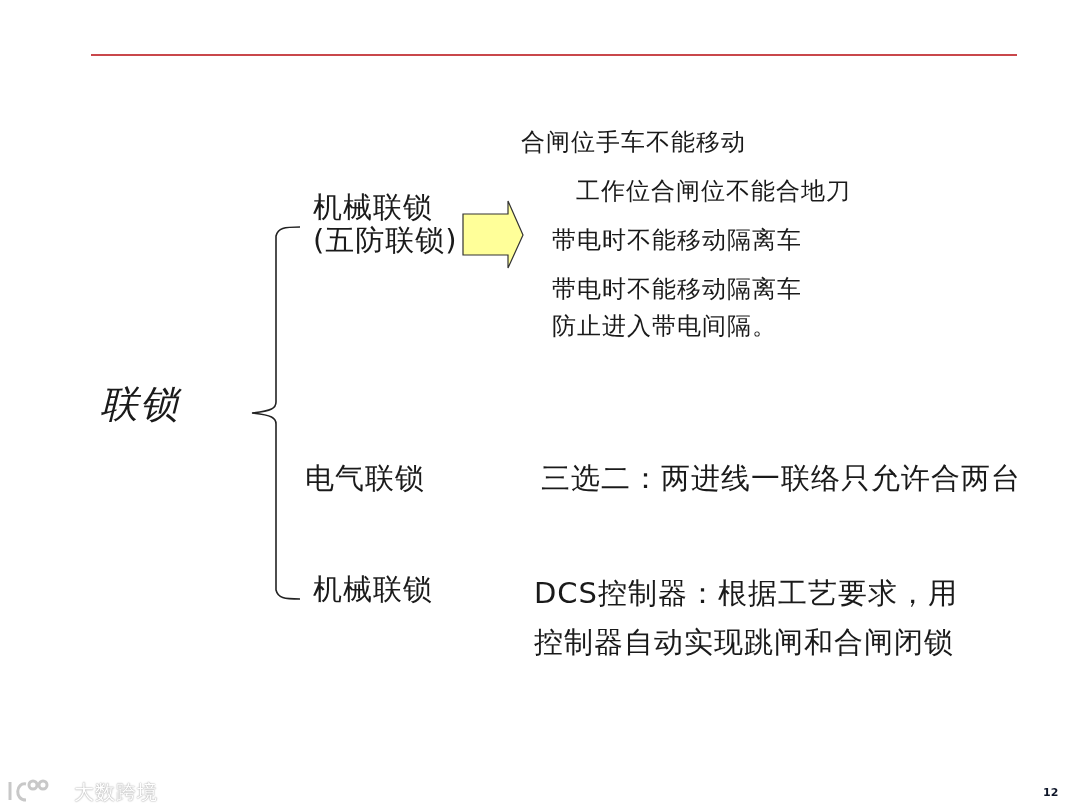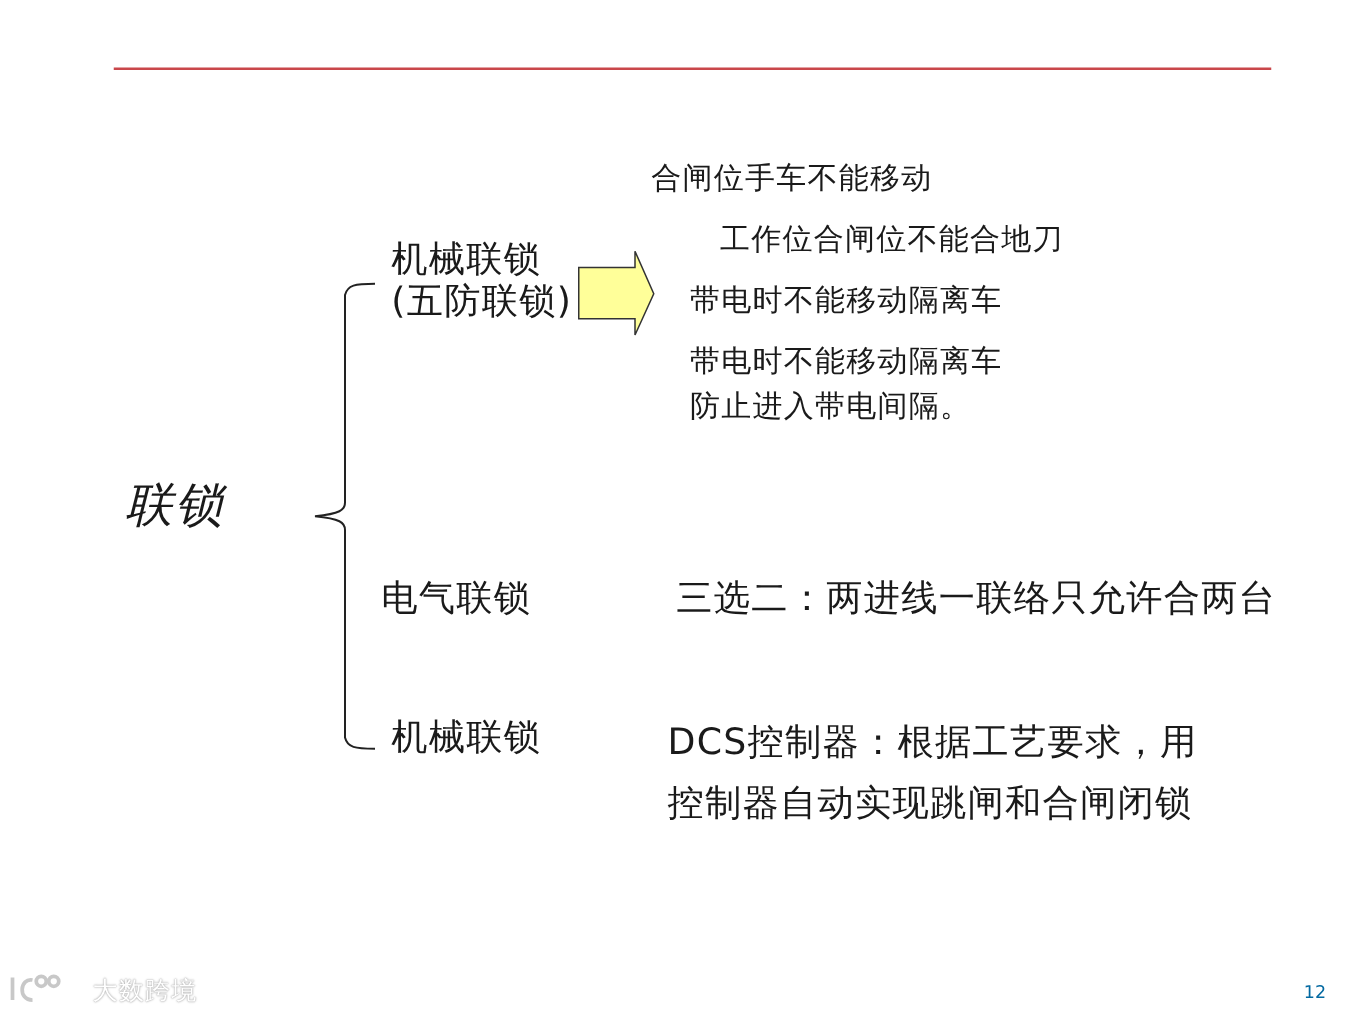--- a/index.html
+++ b/index.html
@@ -6,21 +6,21 @@
   body {
     width: 1080px; height: 810px; background: #ffffff; position: relative; overflow: hidden;
     font-family: "DejaVu Sans", "Liberation Sans", sans-serif; color: #1a1a1a;
   }
   .abs { position: absolute; white-space: nowrap; }
   .rule { position: absolute; left: 91px; top: 54px; width: 926px; height: 2px; background: #c9474b; }
   .txt { font-size: 29px; line-height: 28px; letter-spacing: 1px; }
   .main-term { font-size: 38px; line-height: 40px; letter-spacing: 2px; font-style: italic; }
   .list-line { font-size: 24px; line-height: 28px; letter-spacing: 1px; }
   .footer-logo { font-size: 20px; color: #ffffff; text-shadow: 0 0 2px #b0b0b0, 0 0 1px #9a9a9a; letter-spacing: 1px; }
-  .page-no { font-size: 14px; color: #0369a1; }
+  .page-no { font-size: 11px; color: #0f172a; font-weight: bold; }
   svg { position: absolute; overflow: visible; }
 </style>
 </head>
 <body>
 
 <div class="rule"></div>
 
 <div class="abs main-term" style="left:100px; top:384px;">联锁</div>
 
 <svg style="left:248px; top:224px;" width="60" height="380" viewBox="0 0 60 380">

